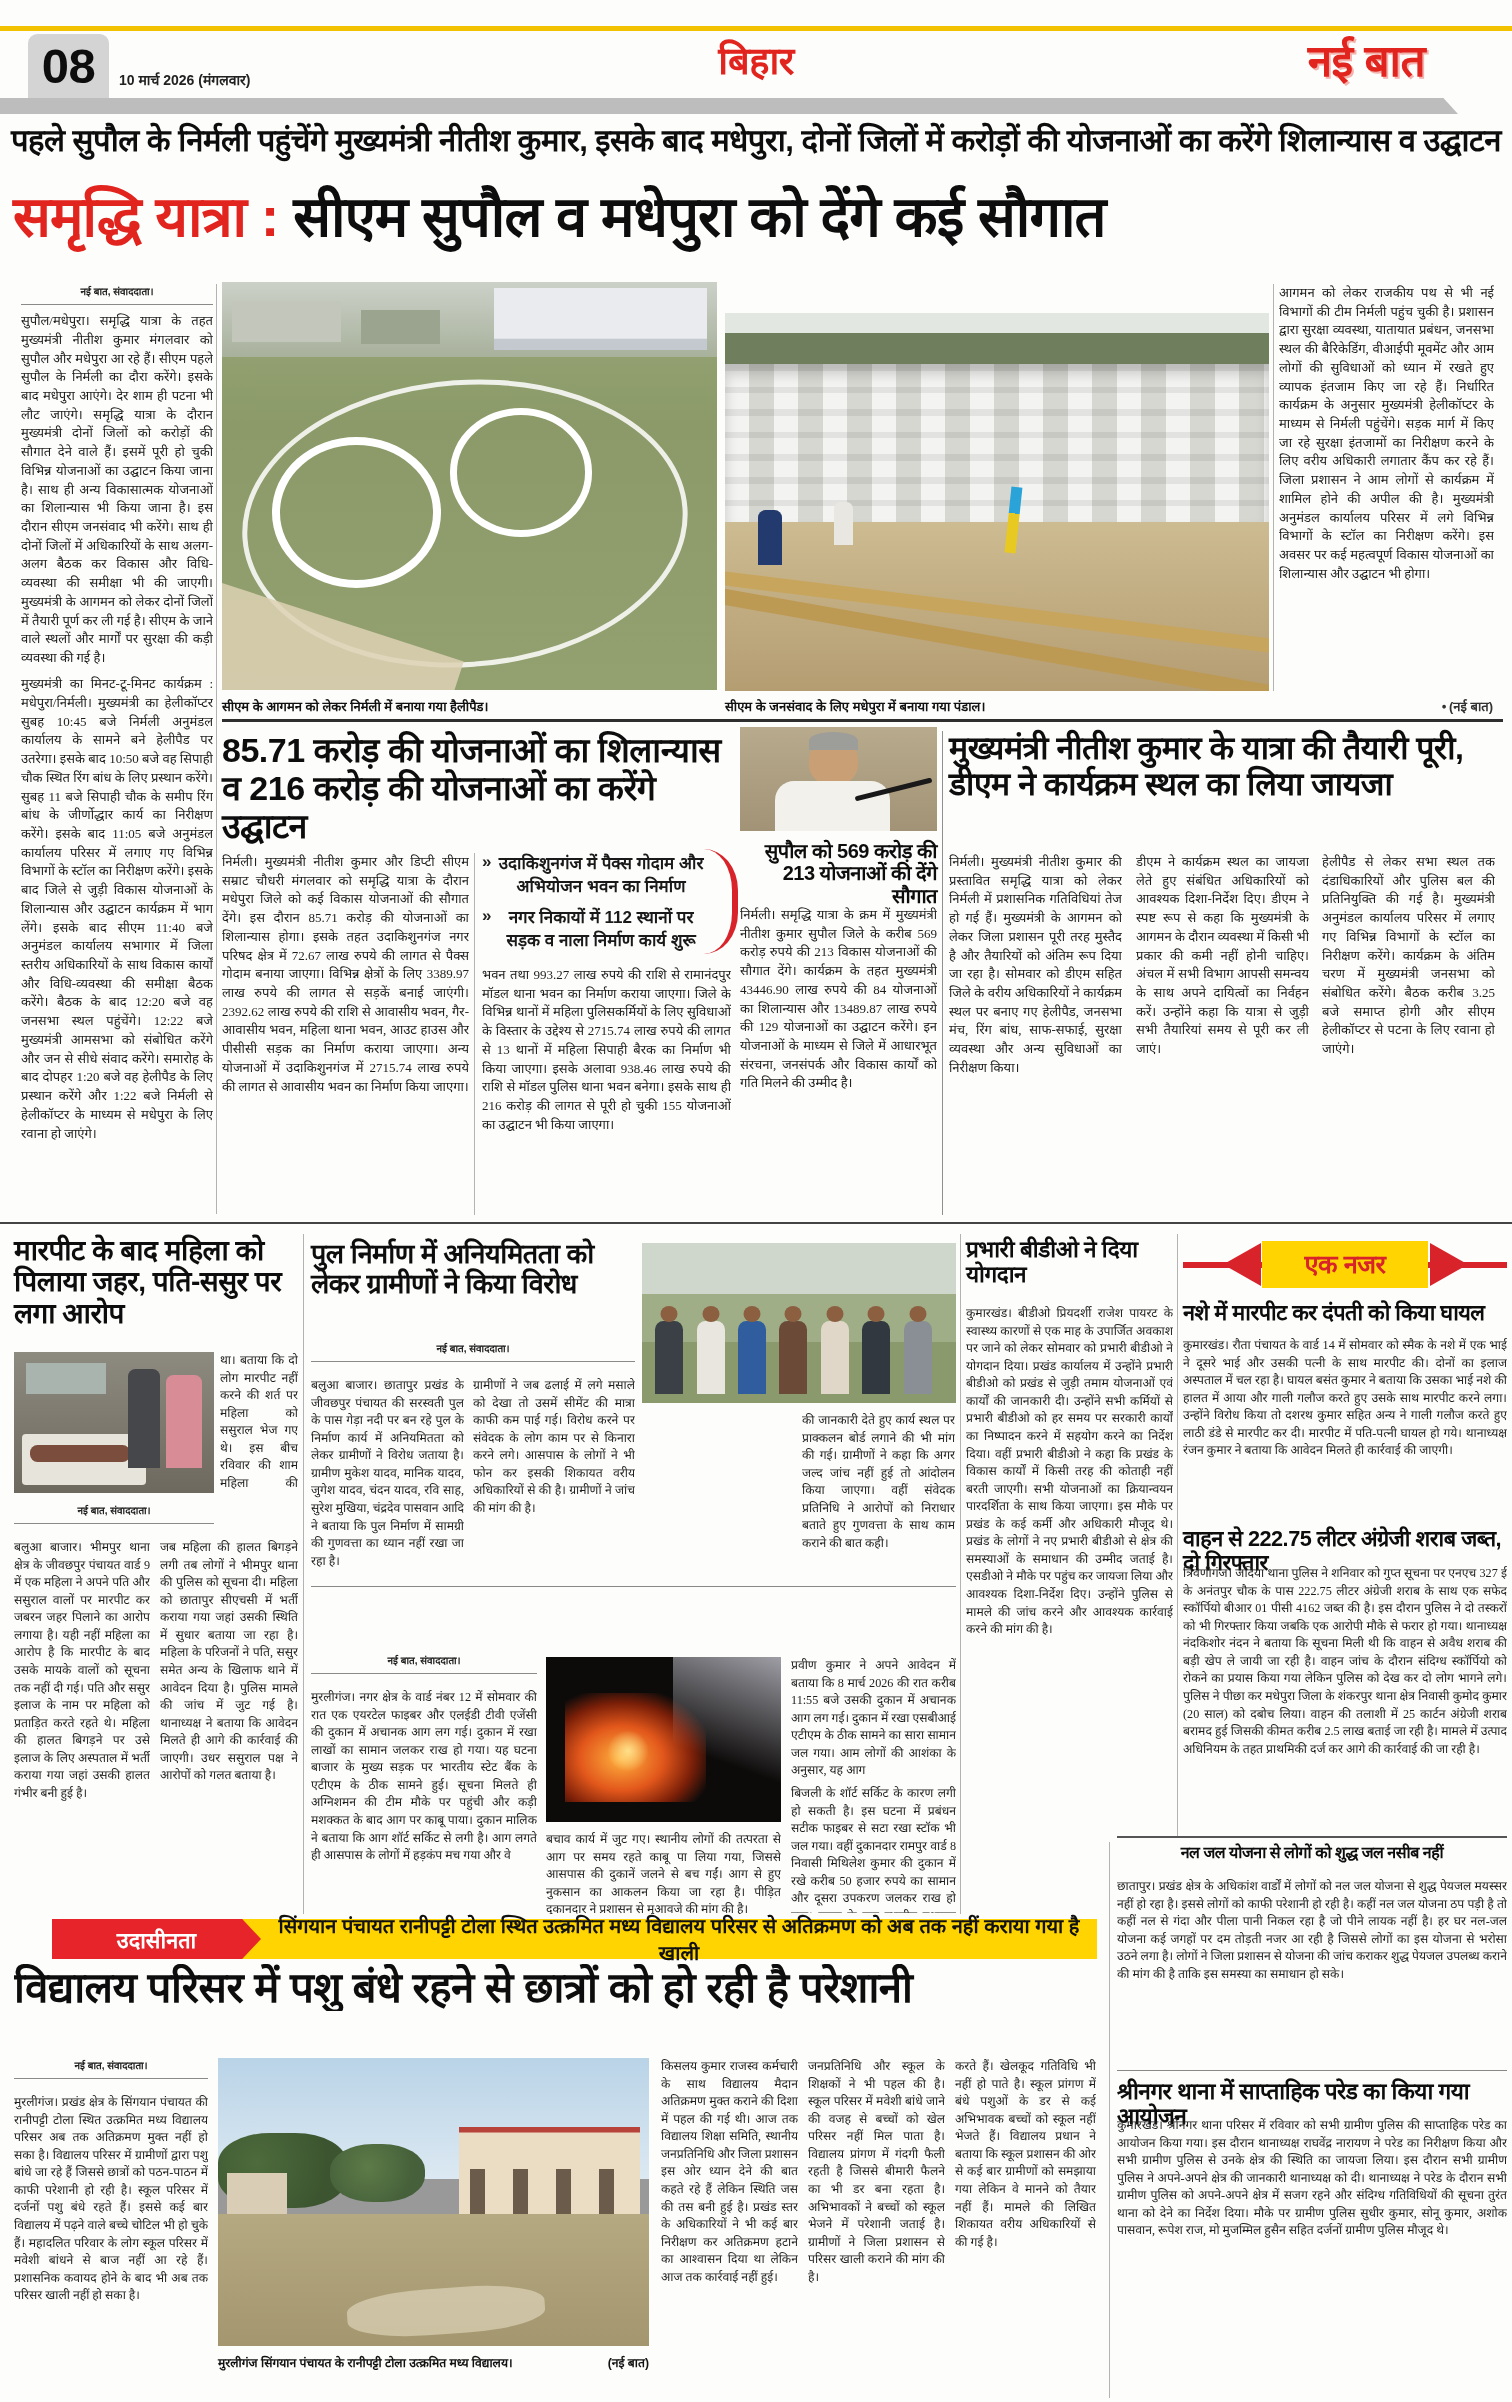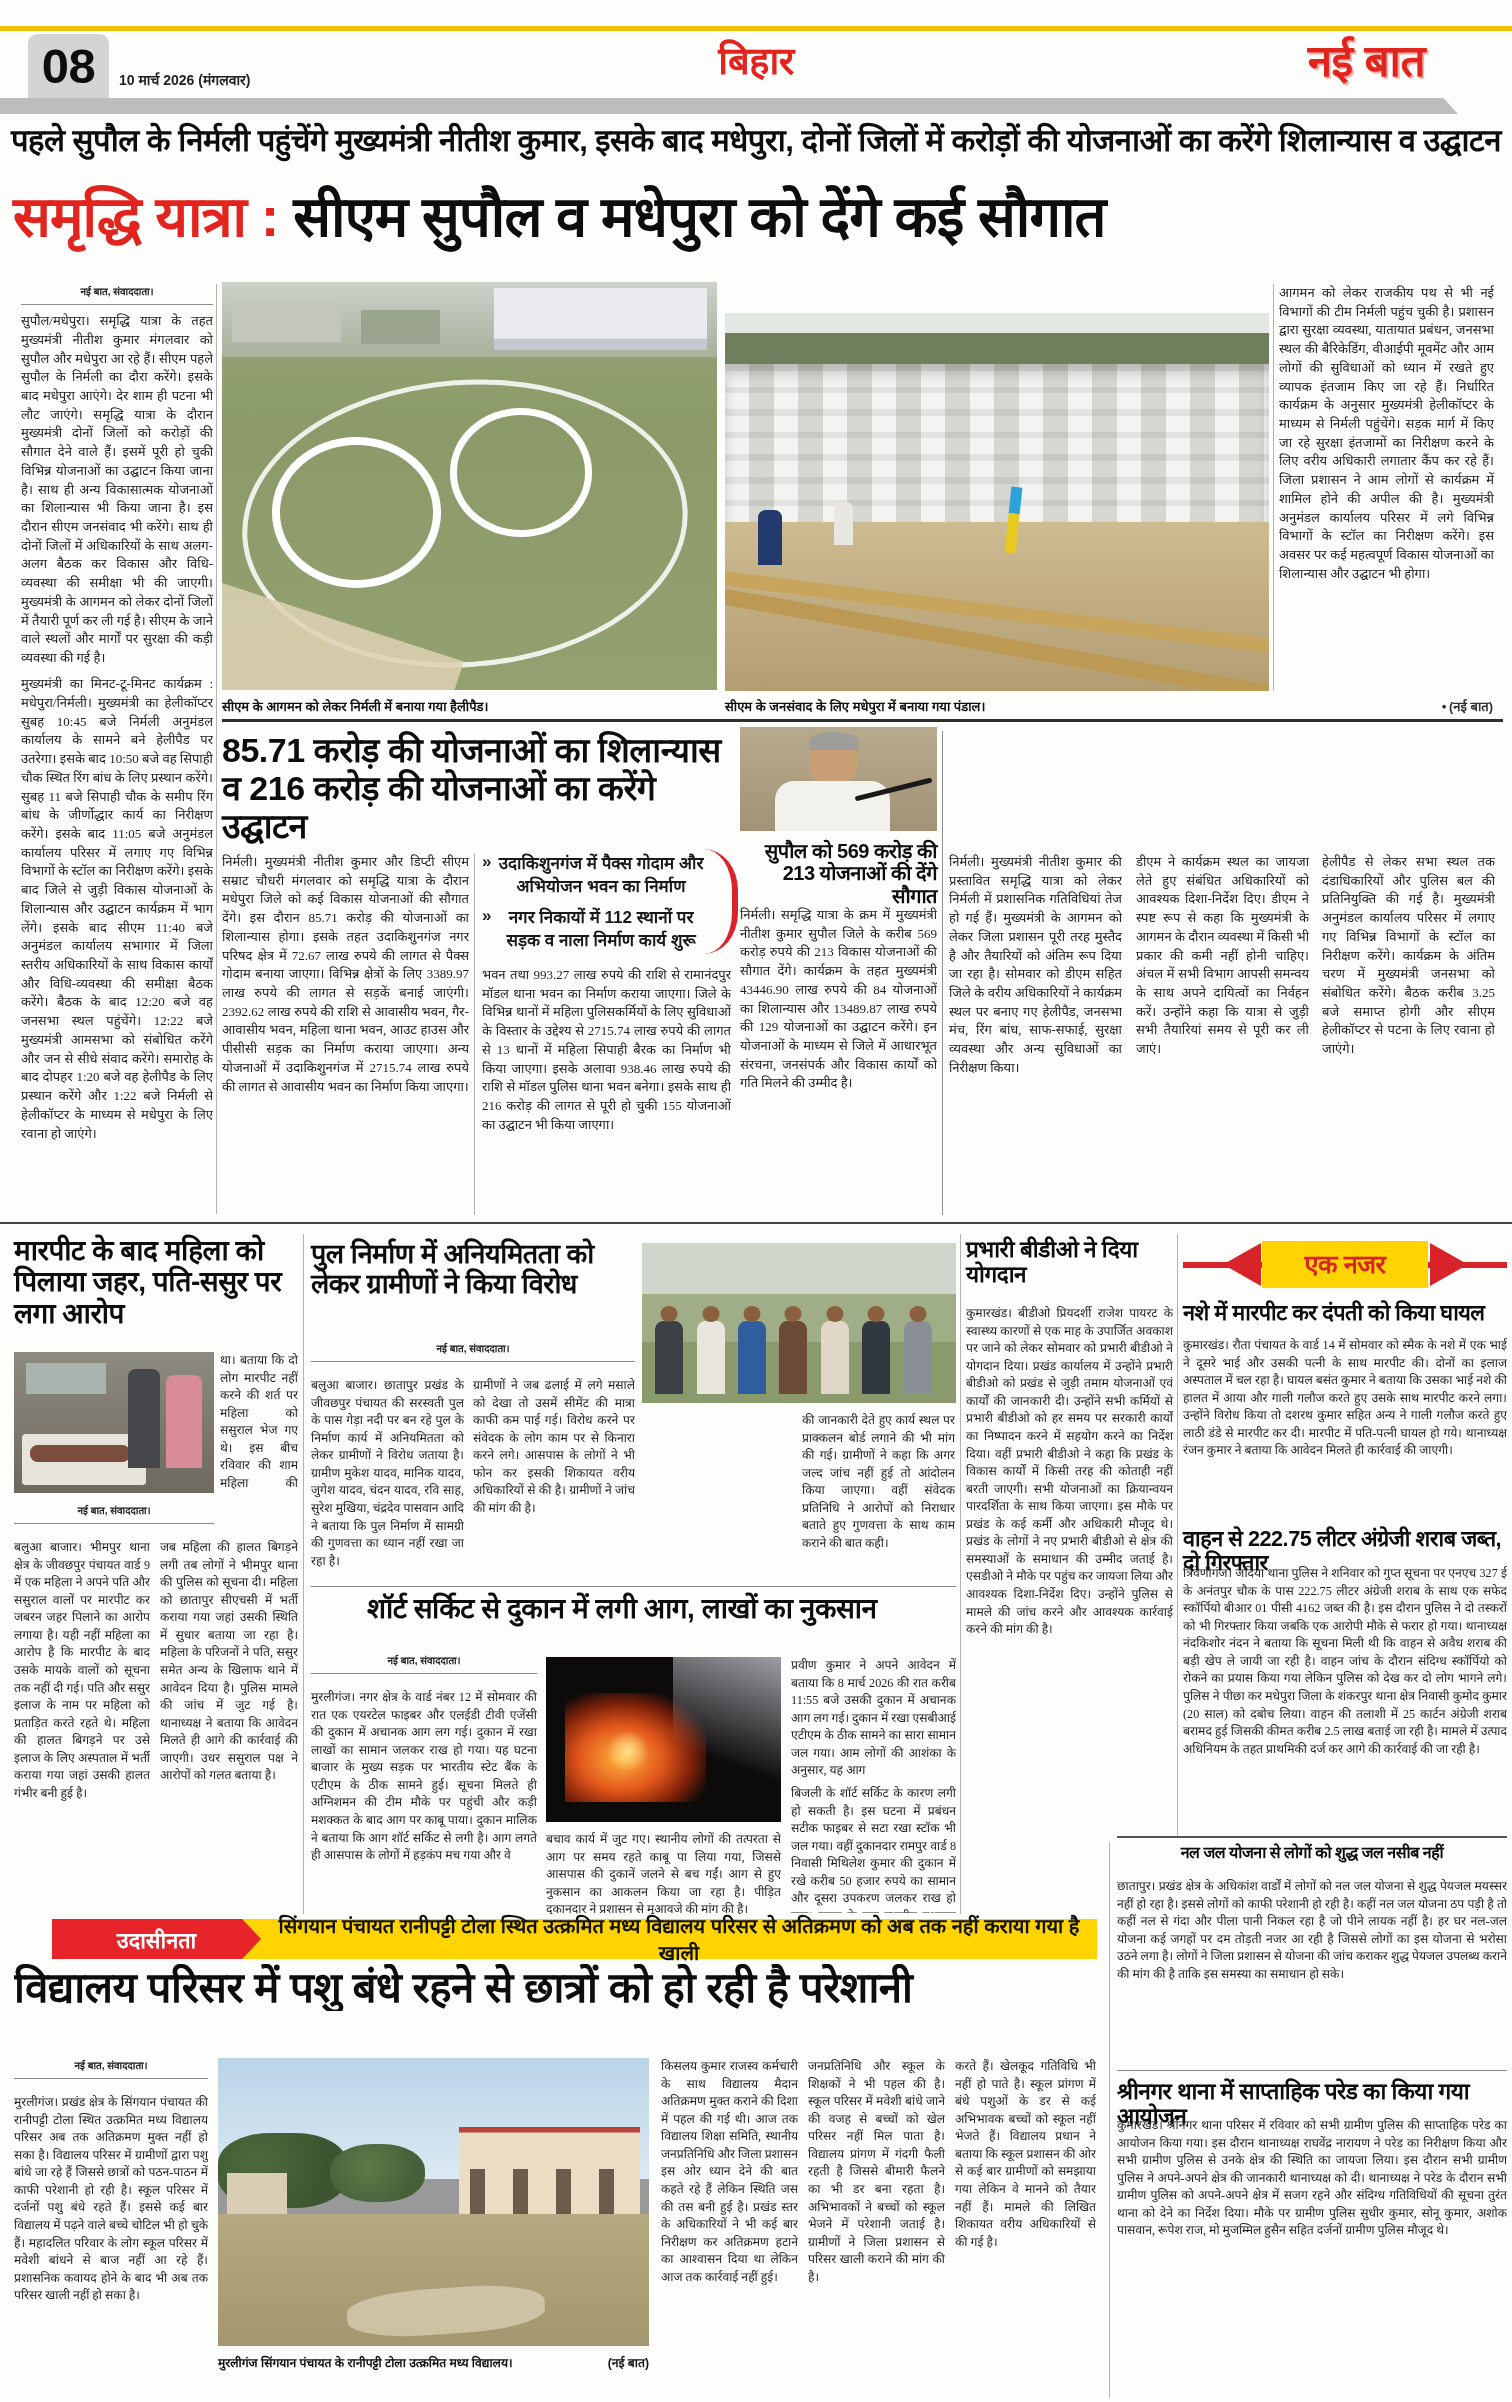--- a/index.html
+++ b/index.html
@@ -111,20 +111,21 @@
   <div class="photo" style="left:740px;top:727px;width:197px;height:104px;background:linear-gradient(180deg,#b8aa8d,#a29377);">
     <div style="position:absolute;left:35%;top:10%;width:25%;height:46%;background:#c99f76;border-radius:48% 48% 42% 42%;"></div>
     <div style="position:absolute;left:35%;top:5%;width:25%;height:17%;background:#9d9d99;border-radius:50% 50% 0 0;"></div>
     <div style="position:absolute;left:18%;top:52%;width:58%;height:52%;background:#f2f1ec;border-radius:19px 19px 0 0;"></div>
     <div style="position:absolute;right:2%;top:58%;width:40%;height:4.7px;background:#191919;transform:rotate(-14deg);border-radius:2.8px;"></div>
   </div>
   <div class="abs h" style="left:740px;top:840px;width:197px;font-size:20px;text-align:right;font-weight:700;">सुपौल को 569 करोड़ की 213 योजनाओं की देंगे सौगात</div>
   <div class="abs body-txt" style="left:740px;top:906px;width:197px;height:309px;">निर्मली। समृद्धि यात्रा के क्रम में मुख्यमंत्री नीतीश कुमार सुपौल जिले के करीब 569 करोड़ रुपये की 213 विकास योजनाओं की सौगात देंगे। कार्यक्रम के तहत मुख्यमंत्री 43446.90 लाख रुपये की 84 योजनाओं का शिलान्यास और 13489.87 लाख रुपये की 129 योजनाओं का उद्घाटन करेंगे। इन योजनाओं के माध्यम से जिले में आधारभूत संरचना, जनसंपर्क और विकास कार्यों को गति मिलने की उम्मीद है।</div>
 
   <div class="vrule" style="left:942px;top:731px;height:484px;background:#8f8f8f;"></div>
+  <div class="abs h" style="left:949px;top:731px;width:556px;font-size:32px;">मुख्यमंत्री नीतीश कुमार के यात्रा की तैयारी पूरी, डीएम ने कार्यक्रम स्थल का लिया जायजा</div>
   <div class="abs body-txt" style="left:949px;top:853px;width:173px;height:362px;">निर्मली। मुख्यमंत्री नीतीश कुमार की प्रस्तावित समृद्धि यात्रा को लेकर निर्मली में प्रशासनिक गतिविधियां तेज हो गई हैं। मुख्यमंत्री के आगमन को लेकर जिला प्रशासन पूरी तरह मुस्तैद है और तैयारियों को अंतिम रूप दिया जा रहा है। सोमवार को डीएम सहित जिले के वरीय अधिकारियों ने कार्यक्रम स्थल पर बनाए गए हेलीपैड, जनसभा मंच, रिंग बांध, साफ-सफाई, सुरक्षा व्यवस्था और अन्य सुविधाओं का निरीक्षण किया।</div>
   <div class="abs body-txt" style="left:1136px;top:853px;width:173px;height:362px;">डीएम ने कार्यक्रम स्थल का जायजा लेते हुए संबंधित अधिकारियों को आवश्यक दिशा-निर्देश दिए। डीएम ने स्पष्ट रूप से कहा कि मुख्यमंत्री के आगमन के दौरान व्यवस्था में किसी भी प्रकार की कमी नहीं होनी चाहिए। अंचल में सभी विभाग आपसी समन्वय के साथ अपने दायित्वों का निर्वहन करें। उन्होंने कहा कि यात्रा से जुड़ी सभी तैयारियां समय से पूरी कर ली जाएं।</div>
   <div class="abs body-txt" style="left:1322px;top:853px;width:173px;height:362px;">हेलीपैड से लेकर सभा स्थल तक दंडाधिकारियों और पुलिस बल की प्रतिनियुक्ति की गई है। मुख्यमंत्री अनुमंडल कार्यालय परिसर में लगाए गए विभिन्न विभागों के स्टॉल का निरीक्षण करेंगे। कार्यक्रम के अंतिम चरण में मुख्यमंत्री जनसभा को संबोधित करेंगे। बैठक करीब 3.25 बजे समाप्त होगी और सीएम हेलीकॉप्टर से पटना के लिए रवाना हो जाएंगे।</div>
 
   <div class="hrule-dark" style="left:0;top:1222px;width:1512px;height:1.9px;background:#444;"></div>
 
   <div class="abs h" style="left:14px;top:1235px;width:284px;font-size:28px;">मारपीट के बाद महिला को पिलाया जहर, पति-ससुर पर लगा आरोप</div>
   <div class="photo" style="left:14px;top:1352px;width:200px;height:141px;background:linear-gradient(180deg,#8d8a7f,#6e695e);">
     <div style="position:absolute;left:6%;top:8%;width:40%;height:22%;background:#a9b4ae;"></div>
     <div style="position:absolute;left:4%;bottom:6%;width:62%;height:36%;background:#e7e4db;border-radius:3.8px;"></div>
@@ -149,21 +150,20 @@
     <div class="fig" style="left:220px;background:#31383f;"></div>
     <div class="fig" style="left:262px;background:#8a8f96;"></div>
   </div>
   <div class="abs byline" style="left:311px;top:1341px;width:324px;">नई बात, संवाददाता।</div>
   <div class="abs body-txt sm" style="left:311px;top:1377px;width:153px;height:202px;">बलुआ बाजार। छातापुर प्रखंड के जीवछपुर पंचायत की सरस्वती पुल के पास गेड़ा नदी पर बन रहे पुल के निर्माण कार्य में अनियमितता को लेकर ग्रामीणों ने विरोध जताया है। ग्रामीण मुकेश यादव, मानिक यादव, जुगेश यादव, चंदन यादव, रवि साह, सुरेश मुखिया, चंद्रदेव पासवान आदि ने बताया कि पुल निर्माण में सामग्री की गुणवत्ता का ध्यान नहीं रखा जा रहा है।</div>
   <div class="abs body-txt sm" style="left:473px;top:1377px;width:162px;height:202px;">ग्रामीणों ने जब ढलाई में लगे मसाले को देखा तो उसमें सीमेंट की मात्रा काफी कम पाई गई। विरोध करने पर संवेदक के लोग काम पर से किनारा करने लगे। आसपास के लोगों ने भी फोन कर इसकी शिकायत वरीय अधिकारियों से की है। ग्रामीणों ने जांच की मांग की है।</div>
   <div class="abs body-txt sm" style="left:802px;top:1412px;width:153px;height:166px;">की जानकारी देते हुए कार्य स्थल पर प्राक्कलन बोर्ड लगाने की भी मांग की गई। ग्रामीणों ने कहा कि अगर जल्द जांच नहीं हुई तो आंदोलन किया जाएगा। वहीं संवेदक प्रतिनिधि ने आरोपों को निराधार बताते हुए गुणवत्ता के साथ काम कराने की बात कही।</div>
 
   <div class="hrule" style="left:311px;top:1586px;width:645px;background:#888;"></div>
 
-  <div class="abs h" style="left:367px;top:1593px;width:589px;font-size:28px;font-weight:600;white-space:nowrap;">शॉर्ट सर्किट से दुकान में लगी आग, लाखों का नुकसान</div>
   <div class="abs byline" style="left:311px;top:1653px;width:226px;">नई बात, संवाददाता।</div>
   <div class="abs body-txt sm" style="left:311px;top:1689px;width:226px;height:224px;">मुरलीगंज। नगर क्षेत्र के वार्ड नंबर 12 में सोमवार की रात एक एयरटेल फाइबर और एलईडी टीवी एजेंसी की दुकान में अचानक आग लग गई। दुकान में रखा लाखों का सामान जलकर राख हो गया। यह घटना बाजार के मुख्य सड़क पर भारतीय स्टेट बैंक के एटीएम के ठीक सामने हुई। सूचना मिलते ही अग्निशमन की टीम मौके पर पहुंची और कड़ी मशक्कत के बाद आग पर काबू पाया। दुकान मालिक ने बताया कि आग शॉर्ट सर्किट से लगी है। आग लगते ही आसपास के लोगों में हड़कंप मच गया और वे</div>
   <div class="photo" style="left:546px;top:1657px;width:235px;height:165px;background:#0d0b0a;">
     <div style="position:absolute;left:8%;top:22%;width:60%;height:66%;background:radial-gradient(ellipse at 40% 60%,#ffb23e 0%,#e2571b 35%,#7a1f08 60%,transparent 78%);"></div>
     <div style="position:absolute;left:26%;top:44%;width:18%;height:26%;background:radial-gradient(#ffe08a,transparent 70%);"></div>
     <div style="position:absolute;right:0;top:0;width:46%;height:100%;background:linear-gradient(200deg,rgba(195,195,205,.8),rgba(60,60,65,0) 62%);"></div>
   </div>
   <div class="abs body-txt sm" style="left:546px;top:1831px;width:235px;height:83px;">बचाव कार्य में जुट गए। स्थानीय लोगों की तत्परता से आग पर समय रहते काबू पा लिया गया, जिससे आसपास की दुकानें जलने से बच गईं। आग से हुए नुकसान का आकलन किया जा रहा है। पीड़ित दुकानदार ने प्रशासन से मुआवजे की मांग की है।</div>
   <div class="abs body-txt sm" style="left:791px;top:1657px;width:165px;height:122px;">प्रवीण कुमार ने अपने आवेदन में बताया कि 8 मार्च 2026 की रात करीब 11:55 बजे उसकी दुकान में अचानक आग लग गई। दुकान में रखा एसबीआई एटीएम के ठीक सामने का सारा सामान जल गया। आम लोगों की आशंका के अनुसार, यह आग</div>
   <div class="abs body-txt sm" style="left:791px;top:1785px;width:165px;height:128px;">बिजली के शॉर्ट सर्किट के कारण लगी हो सकती है। इस घटना में प्रबंधन सटीक फाइबर से सटा रखा स्टॉक भी जल गया। वहीं दुकानदार रामपुर वार्ड 8 निवासी मिथिलेश कुमार की दुकान में रखे करीब 50 हजार रुपये का सामान और दूसरा उपकरण जलकर राख हो गया। घटना के बाद स्थानीय प्रशासन और बिजली विभाग की टीम ने मौके पर पहुंच कर जायजा लिया। उन्होंने इस मामले की जांच कर मुआवजे की मांग की है।</div>

